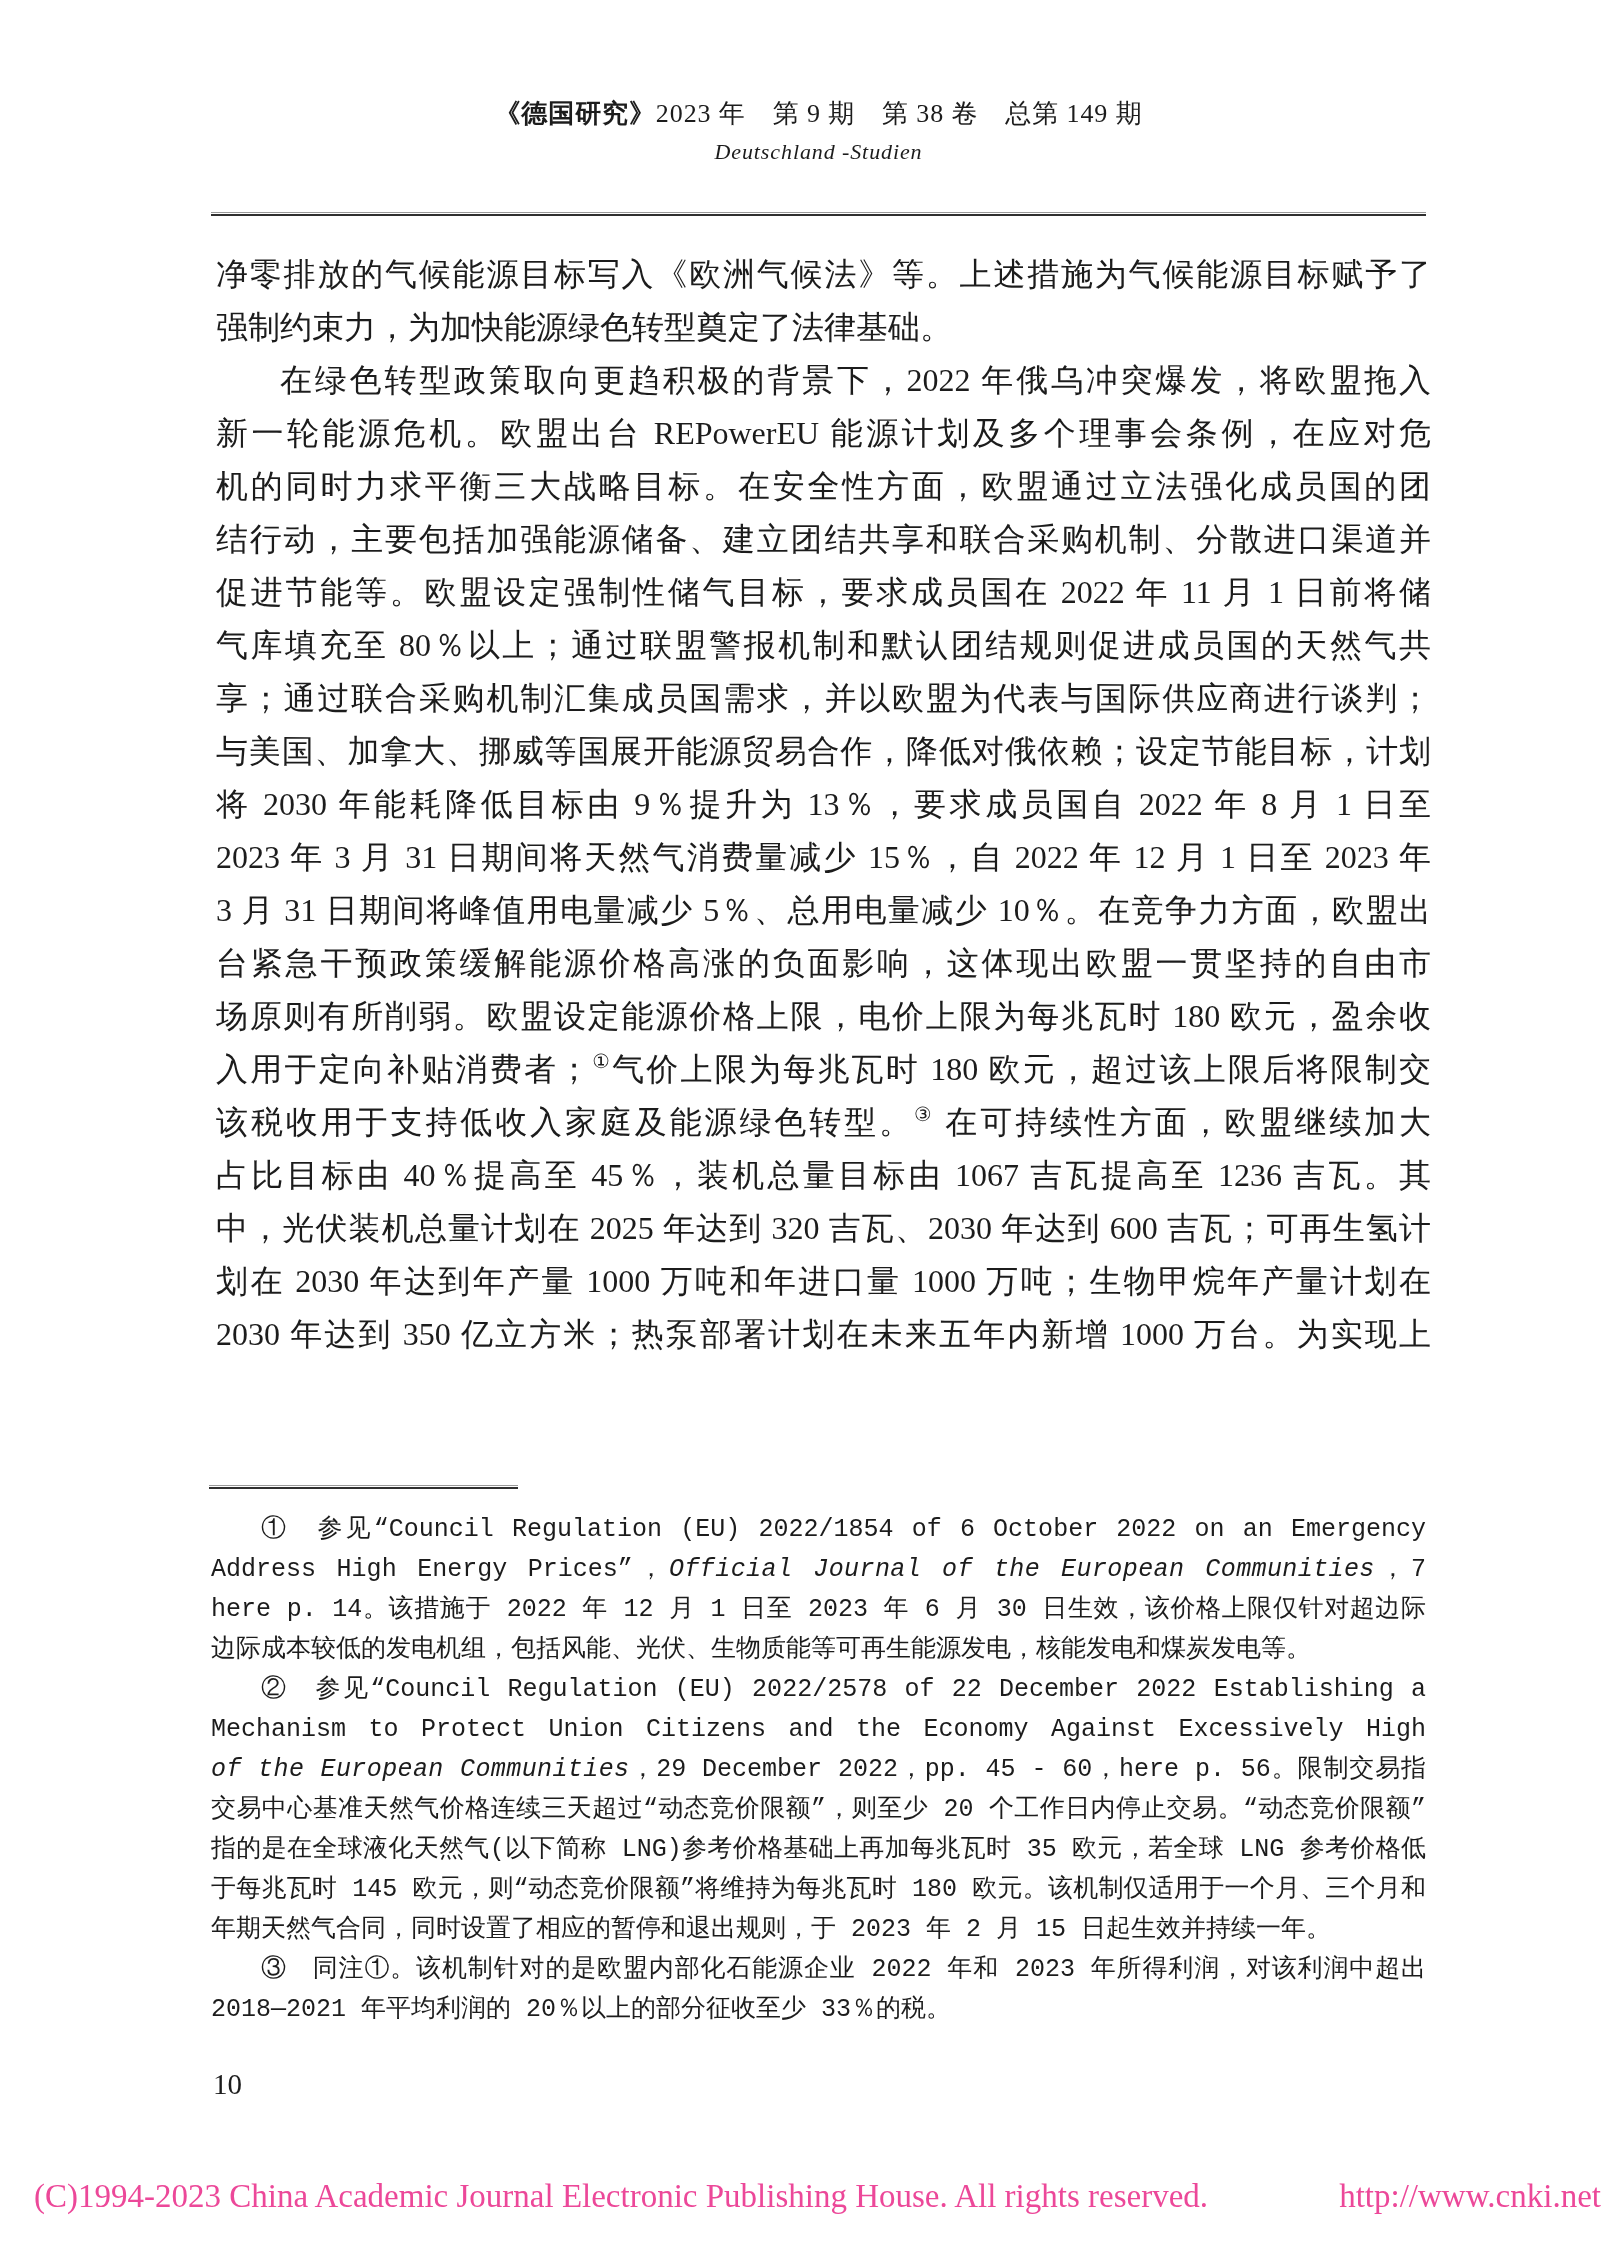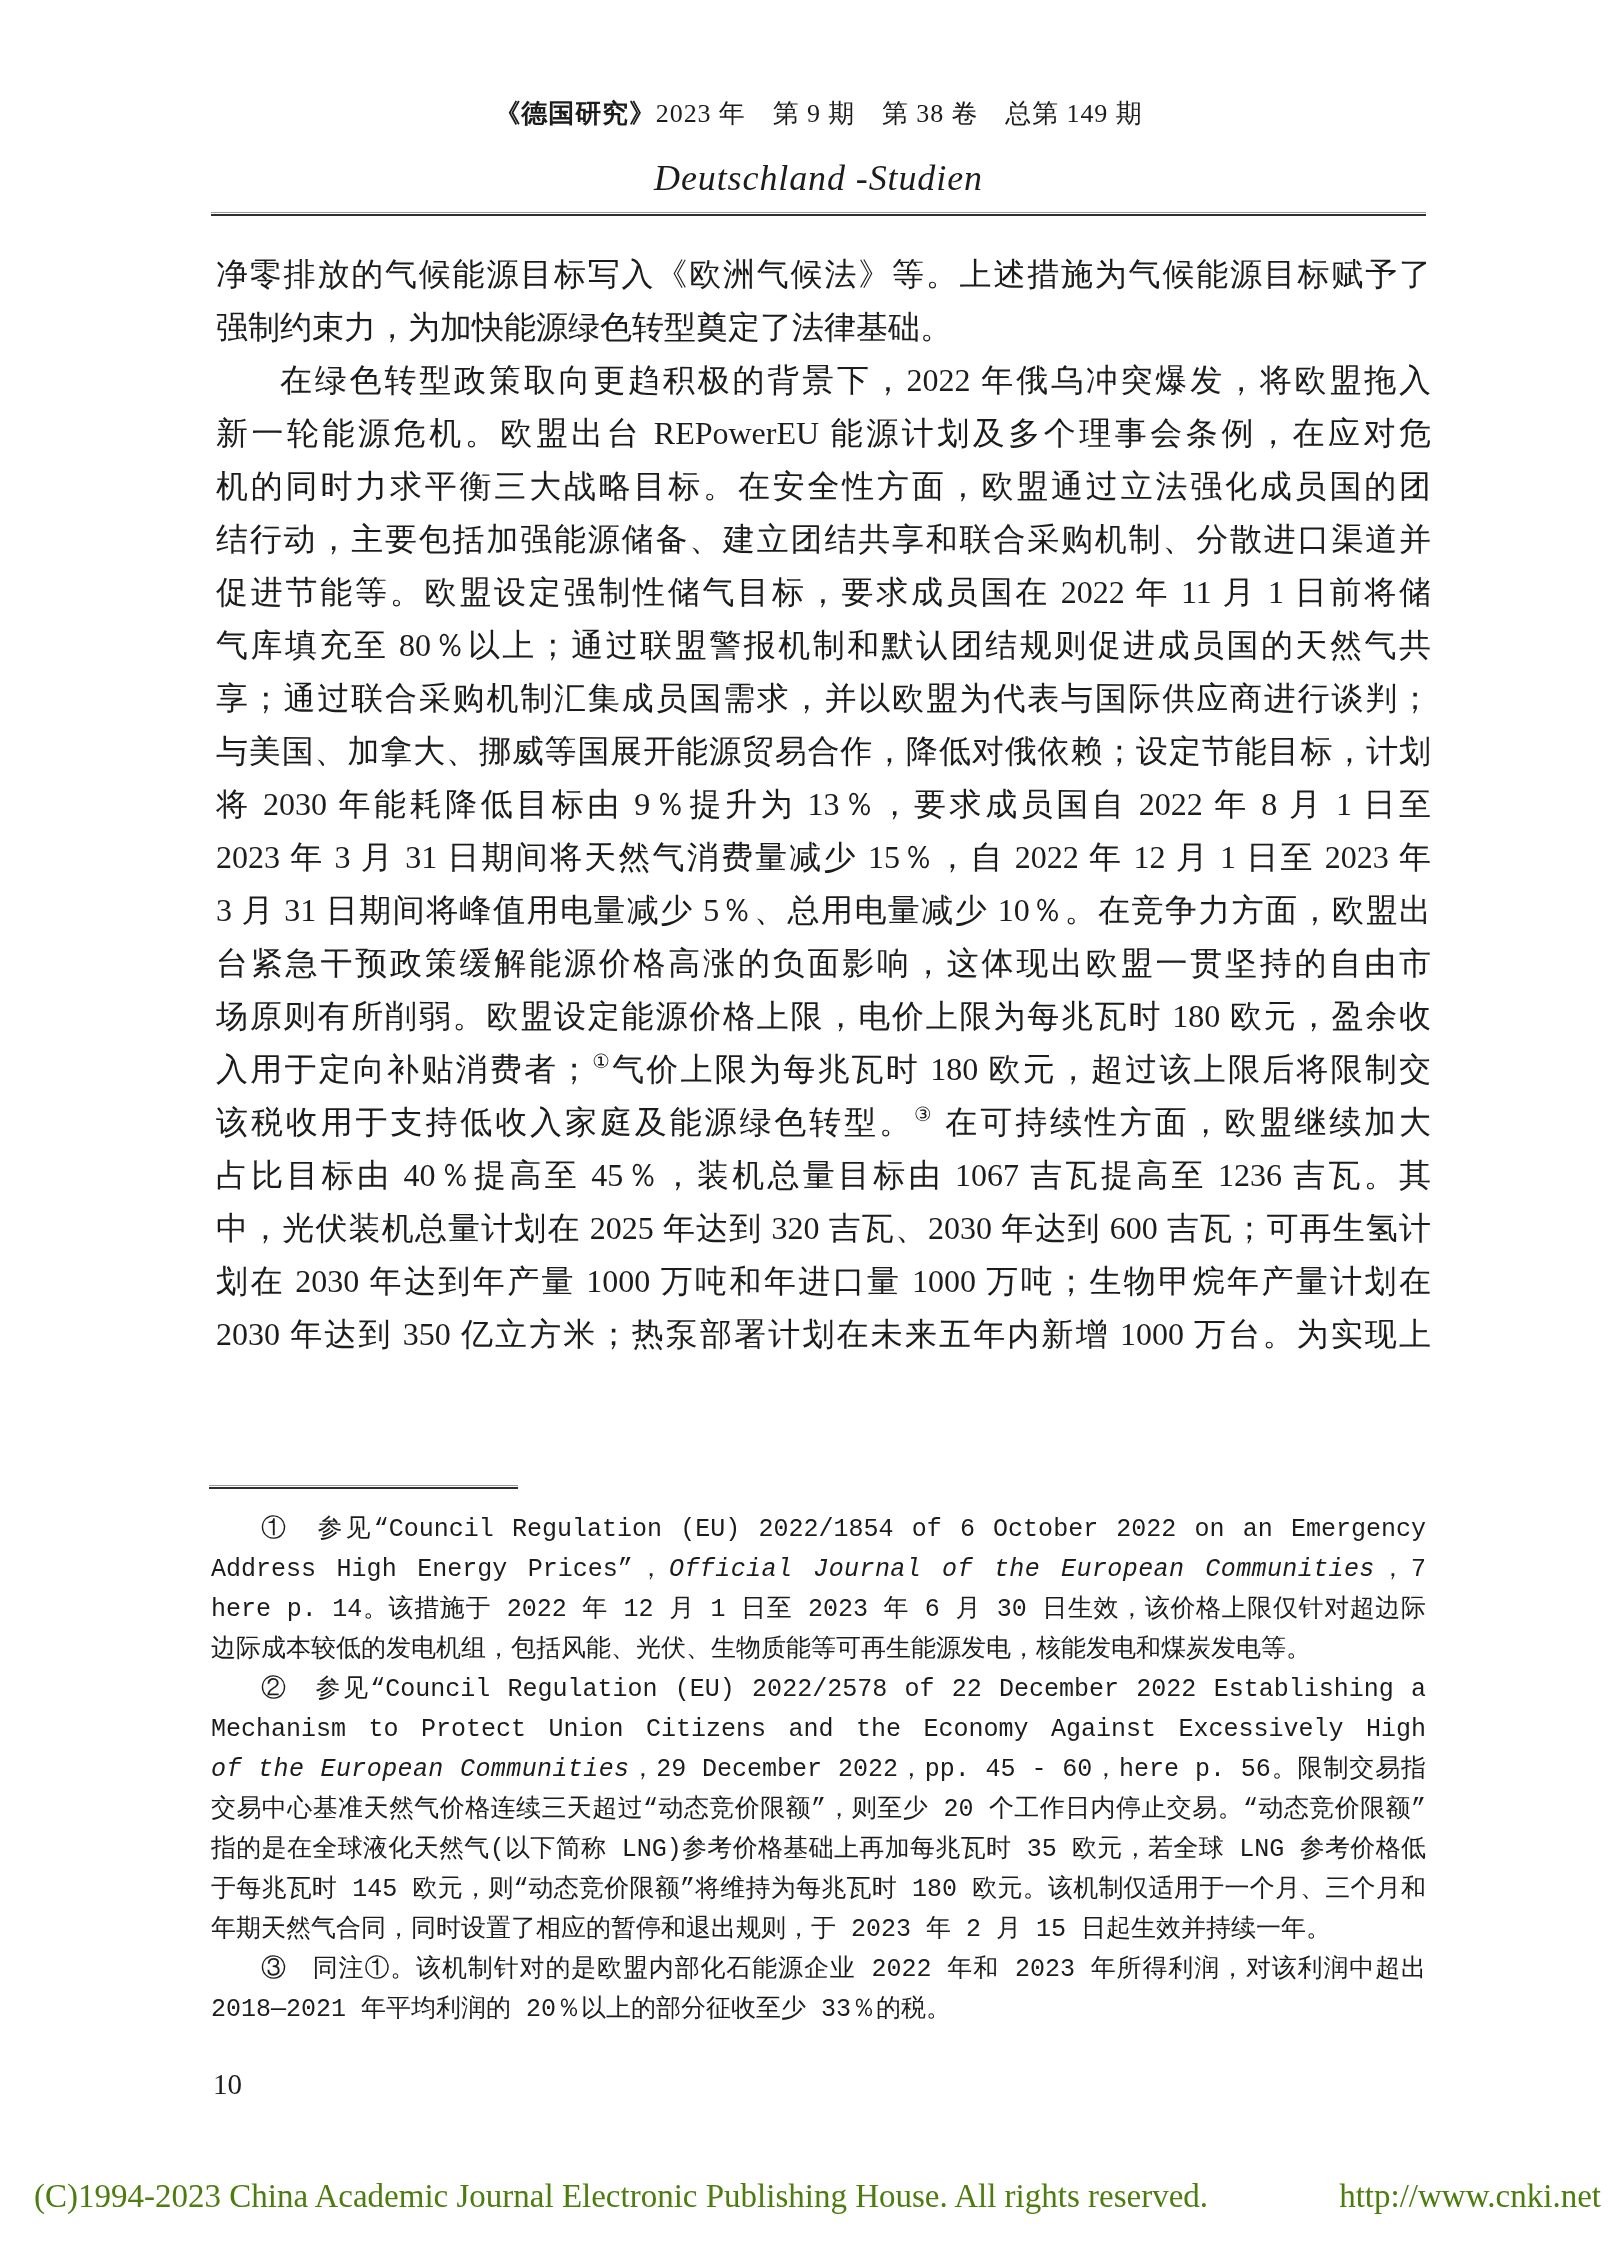--- a/index.html
+++ b/index.html
@@ -19,22 +19,22 @@
     text-align:center;
   }
   .journal-line{
     font-size:26px;
     line-height:36px;
     letter-spacing:0.9px;
     white-space:pre;
   }
   .journal-name{font-weight:bold;}
   .subtitle{
-    margin-top:28px;
-    font-size:36px;
+    margin-top:1px;
+    font-size:22px;
     font-style:italic;
     line-height:37px;
     letter-spacing:0.9px;
   }
   .head-rule{
     position:absolute;
     left:211px; top:212px; width:1215px; height:3.6px;
     border-top:0.9px solid #9a9a9a;
     background:#2f2f2f;
     background-clip:content-box;
@@ -96,21 +96,21 @@
     left:213px; top:2066px;
     font-size:29px;
     line-height:36px;
   }
   .footer{
     position:absolute;
     left:34px; top:2176px; width:1567px;
     display:flex;
     justify-content:space-between;
     align-items:baseline;
-    color:#4d7c0f;
+    color:#ec4899;
     font-size:33px;
     line-height:41px;
     white-space:nowrap;
     gap:36px;
   }
 </style>
 </head>
 <body>
 
 <div class="page">

